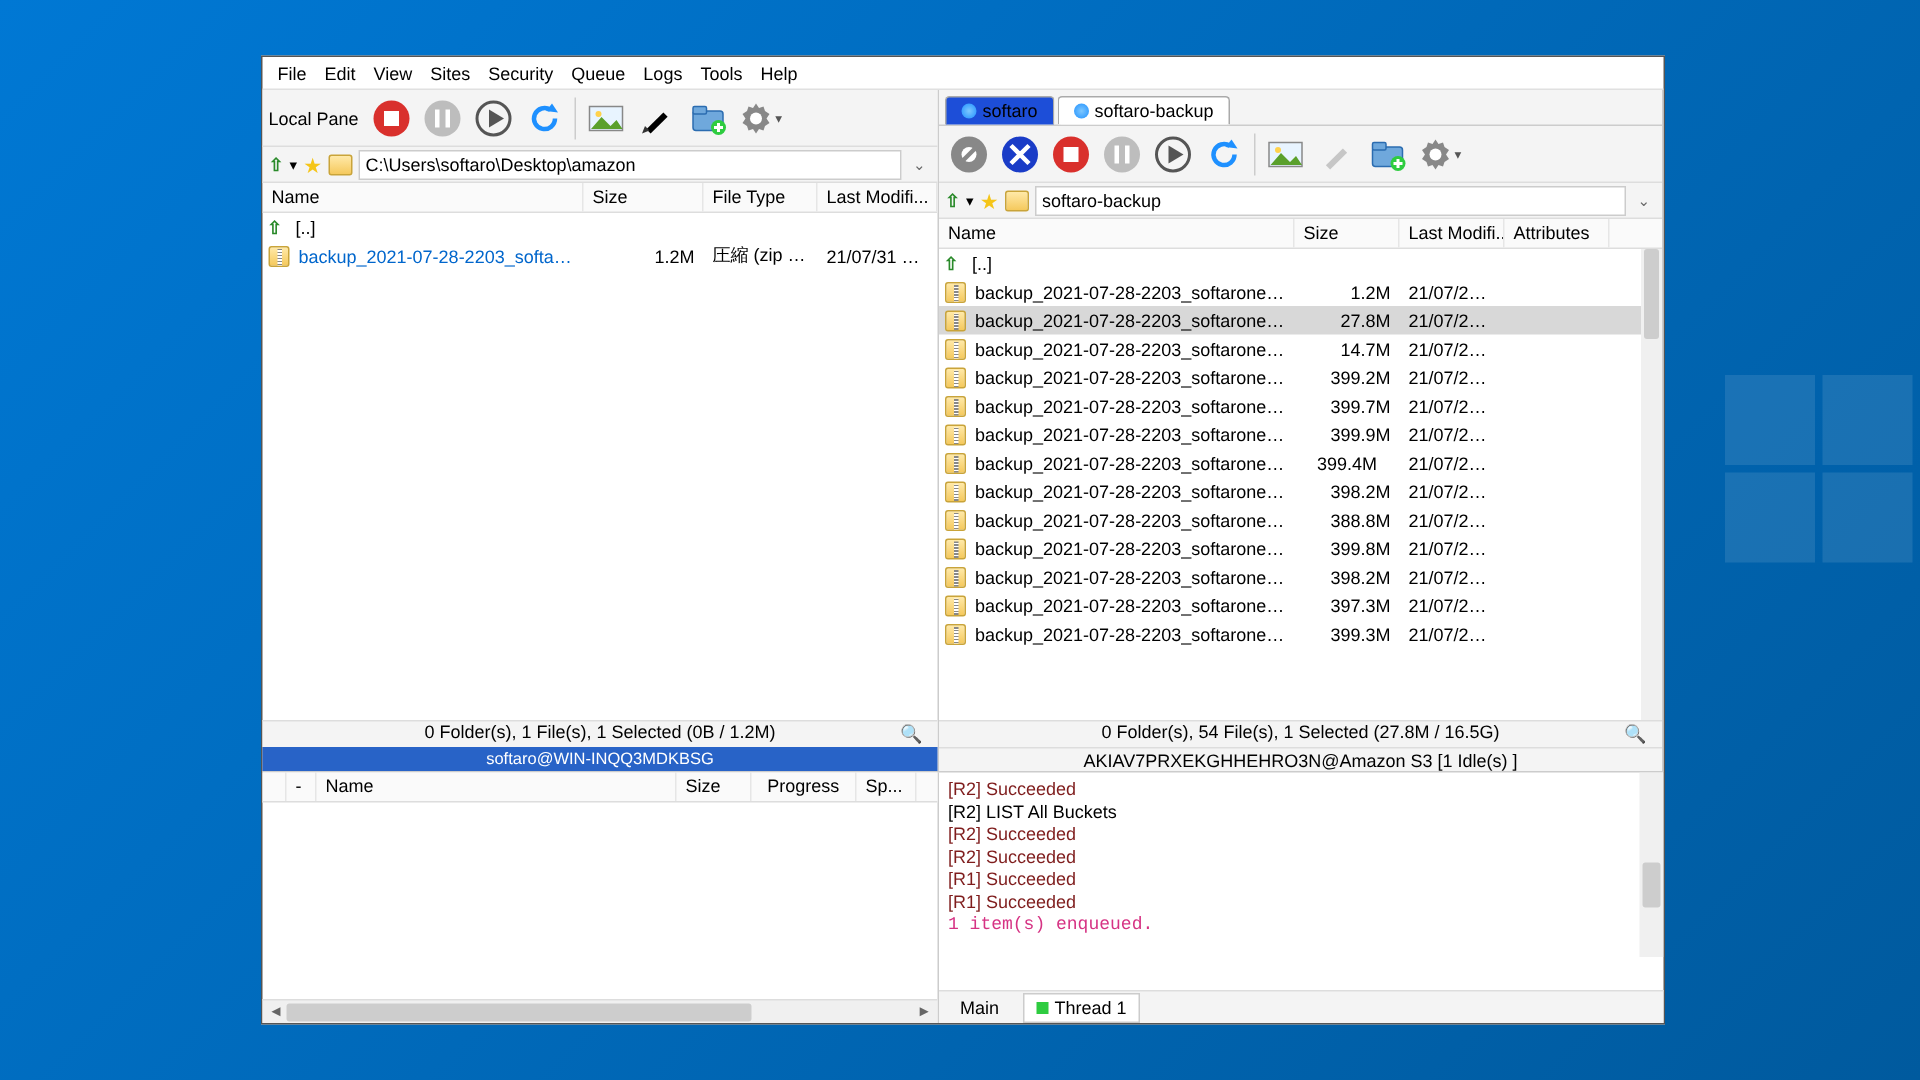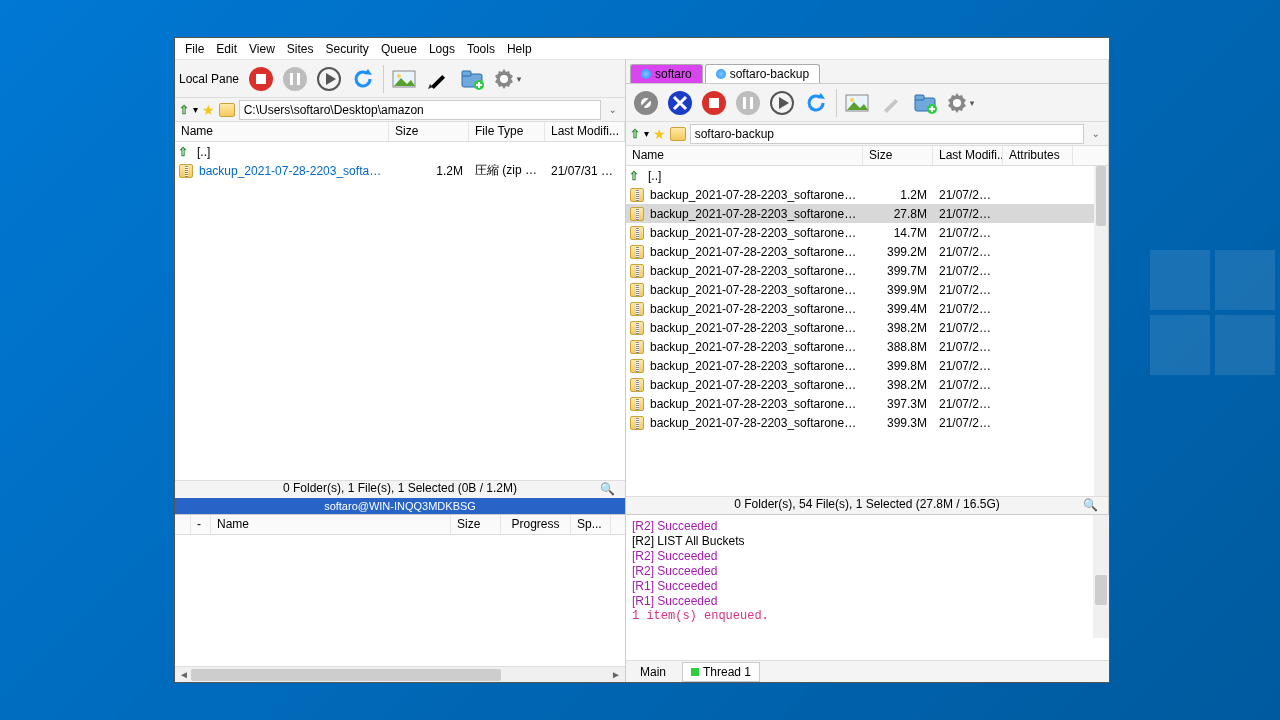--- a/index.html
+++ b/index.html
@@ -17,21 +17,21 @@
 
   .menubar { height: 22px; display:flex; align-items:center; padding: 0 4px; border-bottom:1px solid #e0e0e0;}
   .menubar span { padding: 2px 6px; font-size:12px;}
   .split-main { flex:1; display:flex; min-height:0; }
 
   .pane { display:flex; flex-direction:column; border-right:1px solid #ccc; }
   .pane.left { width: 451px; }
   .pane.right { flex:1; }
 
   .tabbar { height:24px; border-bottom:1px solid #ccc; display:flex; align-items:flex-end; padding:0 4px; background:#f4f4f4;}
-  .tab { border:1px solid #aaa; border-bottom:none; padding:2px 10px; margin-right:2px; display:flex;align-items:center;gap:4px; background:#d946ef; border-radius:3px 3px 0 0; font-size:12px;}
+  .tab { border:1px solid #aaa; border-bottom:none; padding:2px 10px; margin-right:2px; display:flex;align-items:center;gap:4px; background:#1d4ed8; border-radius:3px 3px 0 0; font-size:12px;}
   .tab.active { background:#fff; }
   .tab .dot{width:10px;height:10px;border-radius:50%;background:radial-gradient(circle,#7ec8ff,#1e90ff);}
 
   .toolbar { height: 38px; display:flex; align-items:center; padding: 2px 4px; gap:2px; background:#f4f4f4; border-bottom:1px solid #ddd;}
   .toolbar .label {font-size:12px;padding-right:4px;}
   .tbtn { width:32px;height:32px;display:flex;align-items:center;justify-content:center;border-radius:3px;}
   .tbtn svg{width:26px;height:26px;}
   .tsep{width:1px;height:28px;background:#ccc;margin:0 2px;}
 
   .pathbar { height:24px; display:flex; align-items:center; padding:0 4px; gap:4px; background:#f4f4f4; border-bottom:1px solid #ddd;}
@@ -65,21 +65,21 @@
   .queue-body{flex:1;}
   .queue-scroll{height:16px;border-top:1px solid #ddd;background:#f0f0f0;position:relative;}
   .queue-scroll .thumb{position:absolute;left:16px;top:2px;height:12px;width:310px;background:#cdcdcd;border-radius:2px;}
   .queue-scroll .arr{position:absolute;top:2px;font-size:10px;color:#666;}
 
   .bottom-right { flex:1; display:flex; flex-direction:column;}
   .log { flex:1; padding:4px 6px; font-size:12px; line-height:15px; overflow:hidden; position:relative;}
   .log .scroll{position:absolute;right:0;top:0;bottom:22px;width:16px;background:#f0f0f0;}
   .log .scroll .thumb{position:absolute;top:60px;width:12px;left:2px;height:30px;background:#cdcdcd;border-radius:2px;}
   .log-line{white-space:nowrap;}
-  .log-line.blue{color:#a21caf;}
+  .log-line.blue{color:#7f1d1d;}
   .log-line.magenta{color:#d63384;font-family:Liberation Mono, monospace;}
   .log-tabs{height:22px;border-top:1px solid #ddd;display:flex;align-items:center;padding:0 6px;gap:8px;background:#f4f4f4;}
   .log-tabs .t{font-size:12px;padding:2px 8px;border:1px solid #ccc;background:#fff;display:flex;align-items:center;gap:4px;}
   .log-tabs .t.main{border:none;background:none;}
   .led{width:8px;height:8px;background:#2ecc40;display:inline-block;}
 
   .right-list .list-body{right:12px;}
   .right-scroll{position:absolute;right:0;top:20px;bottom:0;width:14px;background:#f0f0f0;}
   .right-scroll .thumb{position:absolute;top:0;left:2px;width:10px;height:60px;background:#cdcdcd;border-radius:2px;}
 
@@ -348,21 +348,21 @@
             <div class="row">
               <span class="icon-zip"></span>
               <span class="cell" style="width:219px">backup_2021-07-28-2203_softaronet...</span>
               <span class="cell" style="width:70px;text-align:right">399.9M</span>
               <span class="cell" style="width:70px">21/07/28 2...</span>
               <span class="cell" style="width:70px"></span>
             </div>
             <div class="row">
               <span class="icon-zip"></span>
               <span class="cell" style="width:219px">backup_2021-07-28-2203_softaronet...</span>
-              <span class="cell" style="width:70px;text-align:right">399.4M</span>
+              <span class="cell" style="width:70px;text-align:center">399.4M</span>
               <span class="cell" style="width:70px">21/07/28 2...</span>
               <span class="cell" style="width:70px"></span>
             </div>
             <div class="row">
               <span class="icon-zip"></span>
               <span class="cell" style="width:219px">backup_2021-07-28-2203_softaronet...</span>
               <span class="cell" style="width:70px;text-align:right">398.2M</span>
               <span class="cell" style="width:70px">21/07/28 2...</span>
               <span class="cell" style="width:70px"></span>
             </div>
@@ -400,20 +400,21 @@
               <span class="cell" style="width:70px;text-align:right">399.3M</span>
               <span class="cell" style="width:70px">21/07/28 2...</span>
               <span class="cell" style="width:70px"></span>
             </div>
           </div>
         <div class="right-scroll">
             <div class="thumb"></div>
           </div>
       </div>
       <div class="pane-status"><span>0 Folder(s), 54 File(s), 1 Selected (27.8M / 16.5G)</span><span class="mag">🔍</span></div>
+      <div class="pane-status" style="background:#f4f4f4;color:#000;height:16px;line-height:16px;">AKIAV7PRXEKGHHEHRO3N@Amazon S3 [1 Idle(s) ]</div>
     </div>
   </div>
 
   <div class="bottom">
     <div class="bottom-left">
       <div class="queue-head" id="queue-head">
           <div class="col" style="width: 16px;"></div>
           <div class="col" style="width: 20px;">-</div>
           <div class="col" style="width: 240px;">Name</div>
           <div class="col" style="width: 50px;">Size</div>

